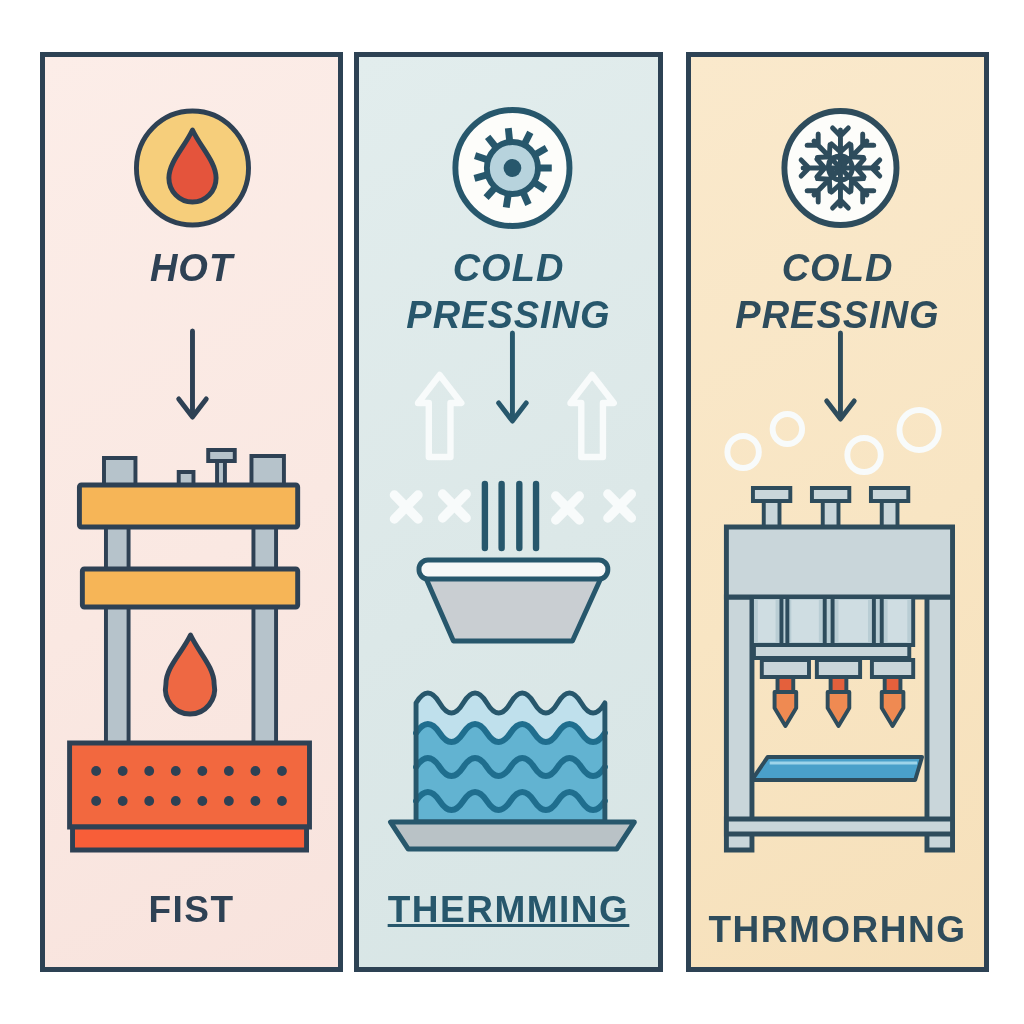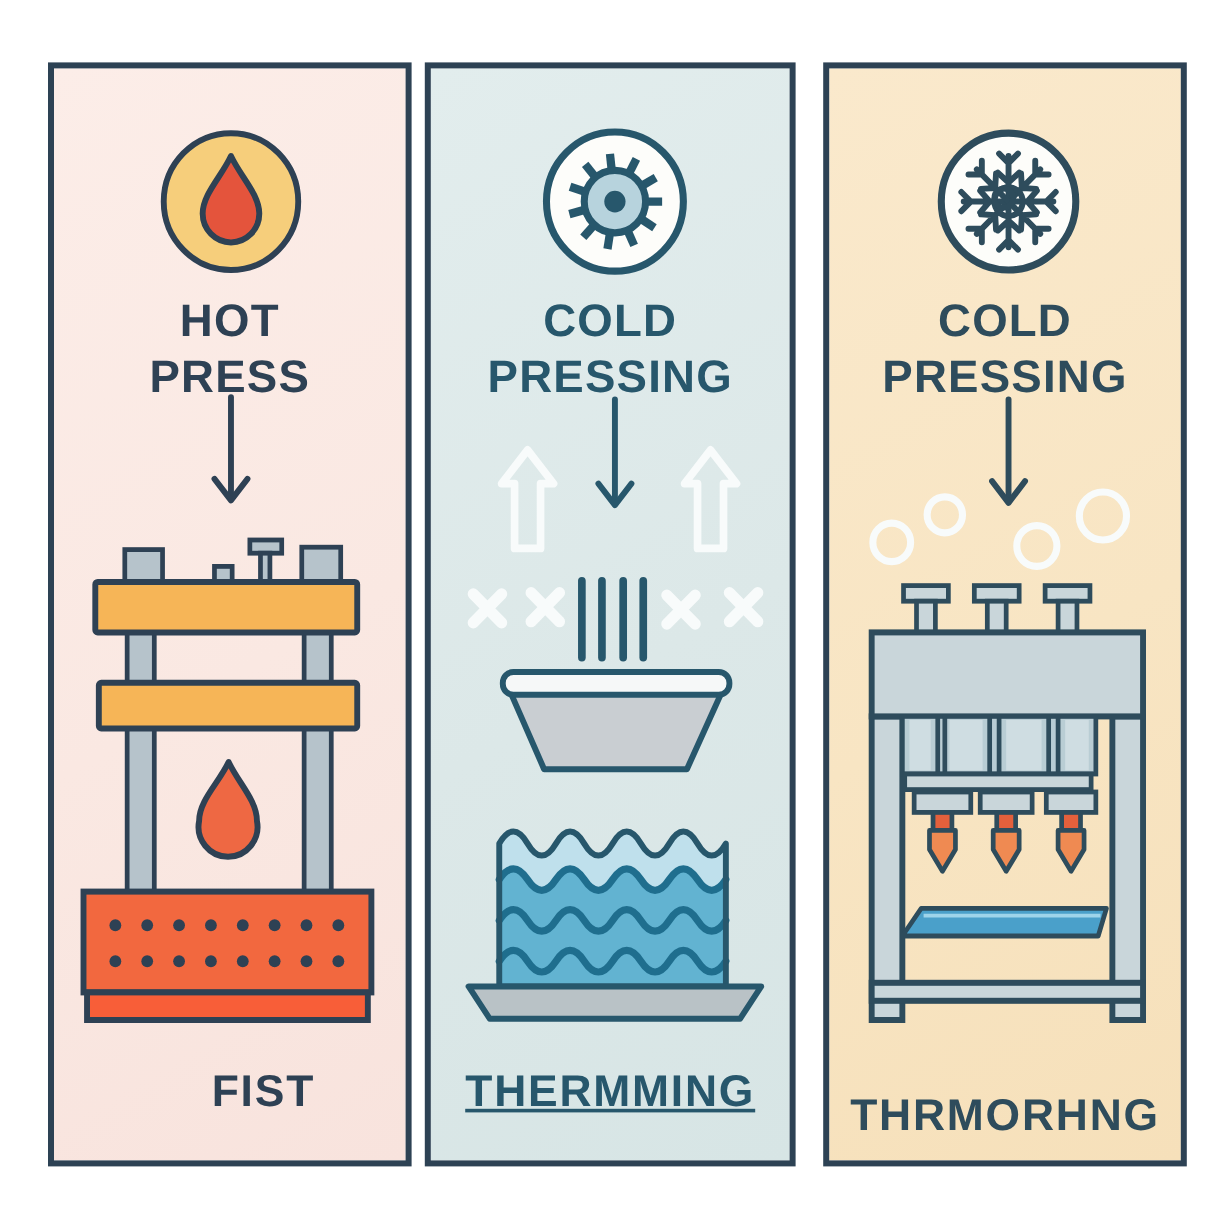--- a/index.html
+++ b/index.html
@@ -5,27 +5,27 @@
   html,body{margin:0;padding:0;width:1024px;height:1024px;overflow:hidden;
     background:var(--page-bg,#fff);font-family:"Liberation Sans",sans-serif;}
   .canvas{position:relative;width:1024px;height:1024px;}
   .panel{position:absolute;top:52px;height:920px;border:5px solid var(--panel-border);
     box-sizing:border-box;}
   .p1{left:40px;width:303px;background:linear-gradient(150deg,#fcedE8 0%,var(--panel1-bg) 55%,#f8e3dd 100%);}
   .p2{left:354px;width:309px;background:linear-gradient(150deg,#e2eded 0%,var(--panel2-bg) 55%,#d7e5e5 100%);}
   .p3{left:686px;width:303px;background:linear-gradient(150deg,#fae9cc 0%,var(--panel3-bg) 55%,#f6e0ba 100%);}
   .art{position:absolute;left:0;top:0;width:100%;height:100%;}
   .title{position:absolute;top:188px;left:0;width:100%;text-align:center;
-    font-size:38px;font-weight:700;line-height:47px;letter-spacing:1px;}
+    font-size:38px;font-weight:700;line-height:47px;letter-spacing:1px;font-style:italic;}
   .p1 .title{color:var(--panel1-ink);}
   .p2 .title{color:var(--panel2-ink);}
   .p3 .title{color:var(--panel3-ink);}
   .caption{position:absolute;top:832px;left:0;width:100%;text-align:center;
     font-size:37px;font-weight:700;letter-spacing:1.5px;}
-  .p1 .caption{color:var(--panel1-ink);padding-left:28px;}
+  .p1 .caption{color:var(--panel1-ink);}
   .p2 .caption{color:var(--panel2-ink);text-decoration:underline;}
   .p3 .caption{color:var(--panel3-ink);margin-top:20px;}
 </style>
 </head>
 <body>
 
 <div class="canvas">
 
   <section class="panel p1">
     <svg class="art" viewBox="0 0 298 910" preserveAspectRatio="none">
@@ -73,21 +73,20 @@
             <circle cx="160" cy="744" r="5"></circle>
             <circle cx="187" cy="744" r="5"></circle>
             <circle cx="214" cy="744" r="5"></circle>
             <circle cx="241" cy="744" r="5"></circle>
         </g>
         <rect x="28" y="770" width="238" height="23" style="fill:var(--press-base-strip);stroke:var(--panel1-ink);stroke-width:5"></rect>
       </g>
     </svg>
     <div class="title">
       <div>HOT</div>
-      <div>PRESS</div>
     </div>
     <div class="caption">FIST</div>
   </section>
 
   <section class="panel p2">
     <svg class="art" viewBox="0 0 304 910" preserveAspectRatio="none">
 
       <g>
         <circle cx="156" cy="111" r="58" style="fill:var(--icon-circle-bg);stroke:var(--panel2-ink);stroke-width:6"></circle>
         <g style="stroke:var(--panel2-ink);stroke-width:7;stroke-linecap:butt">

